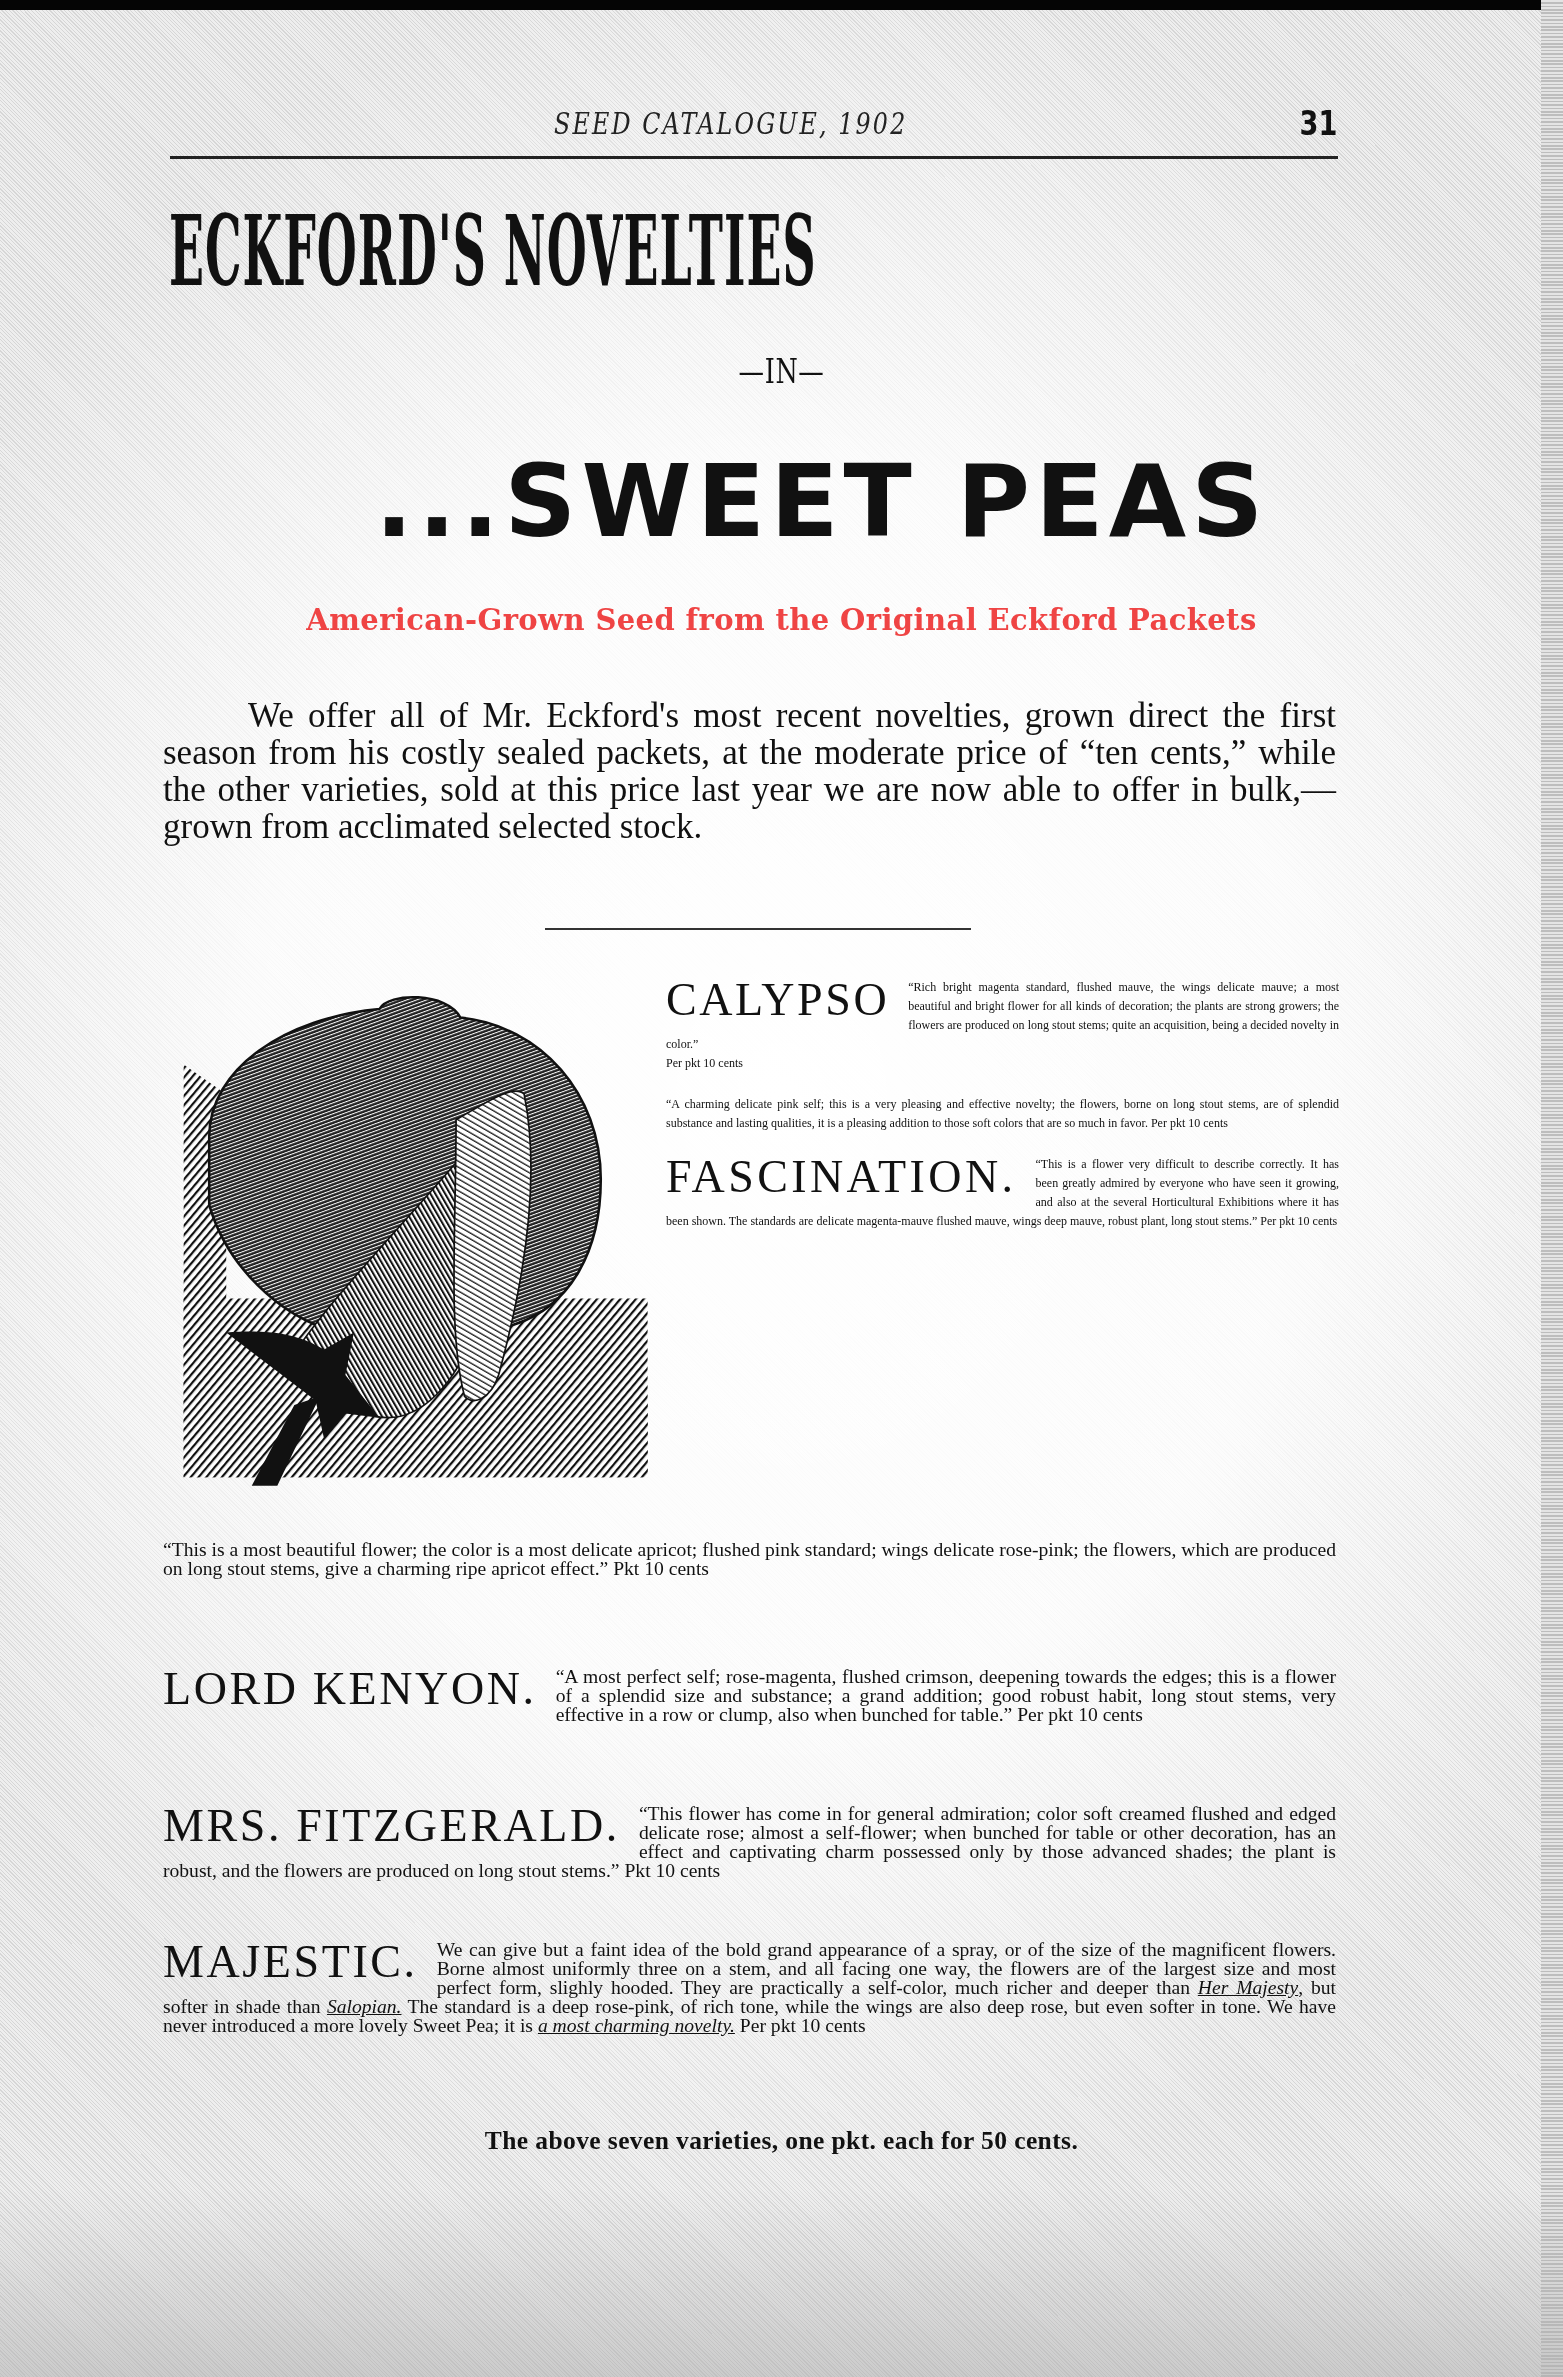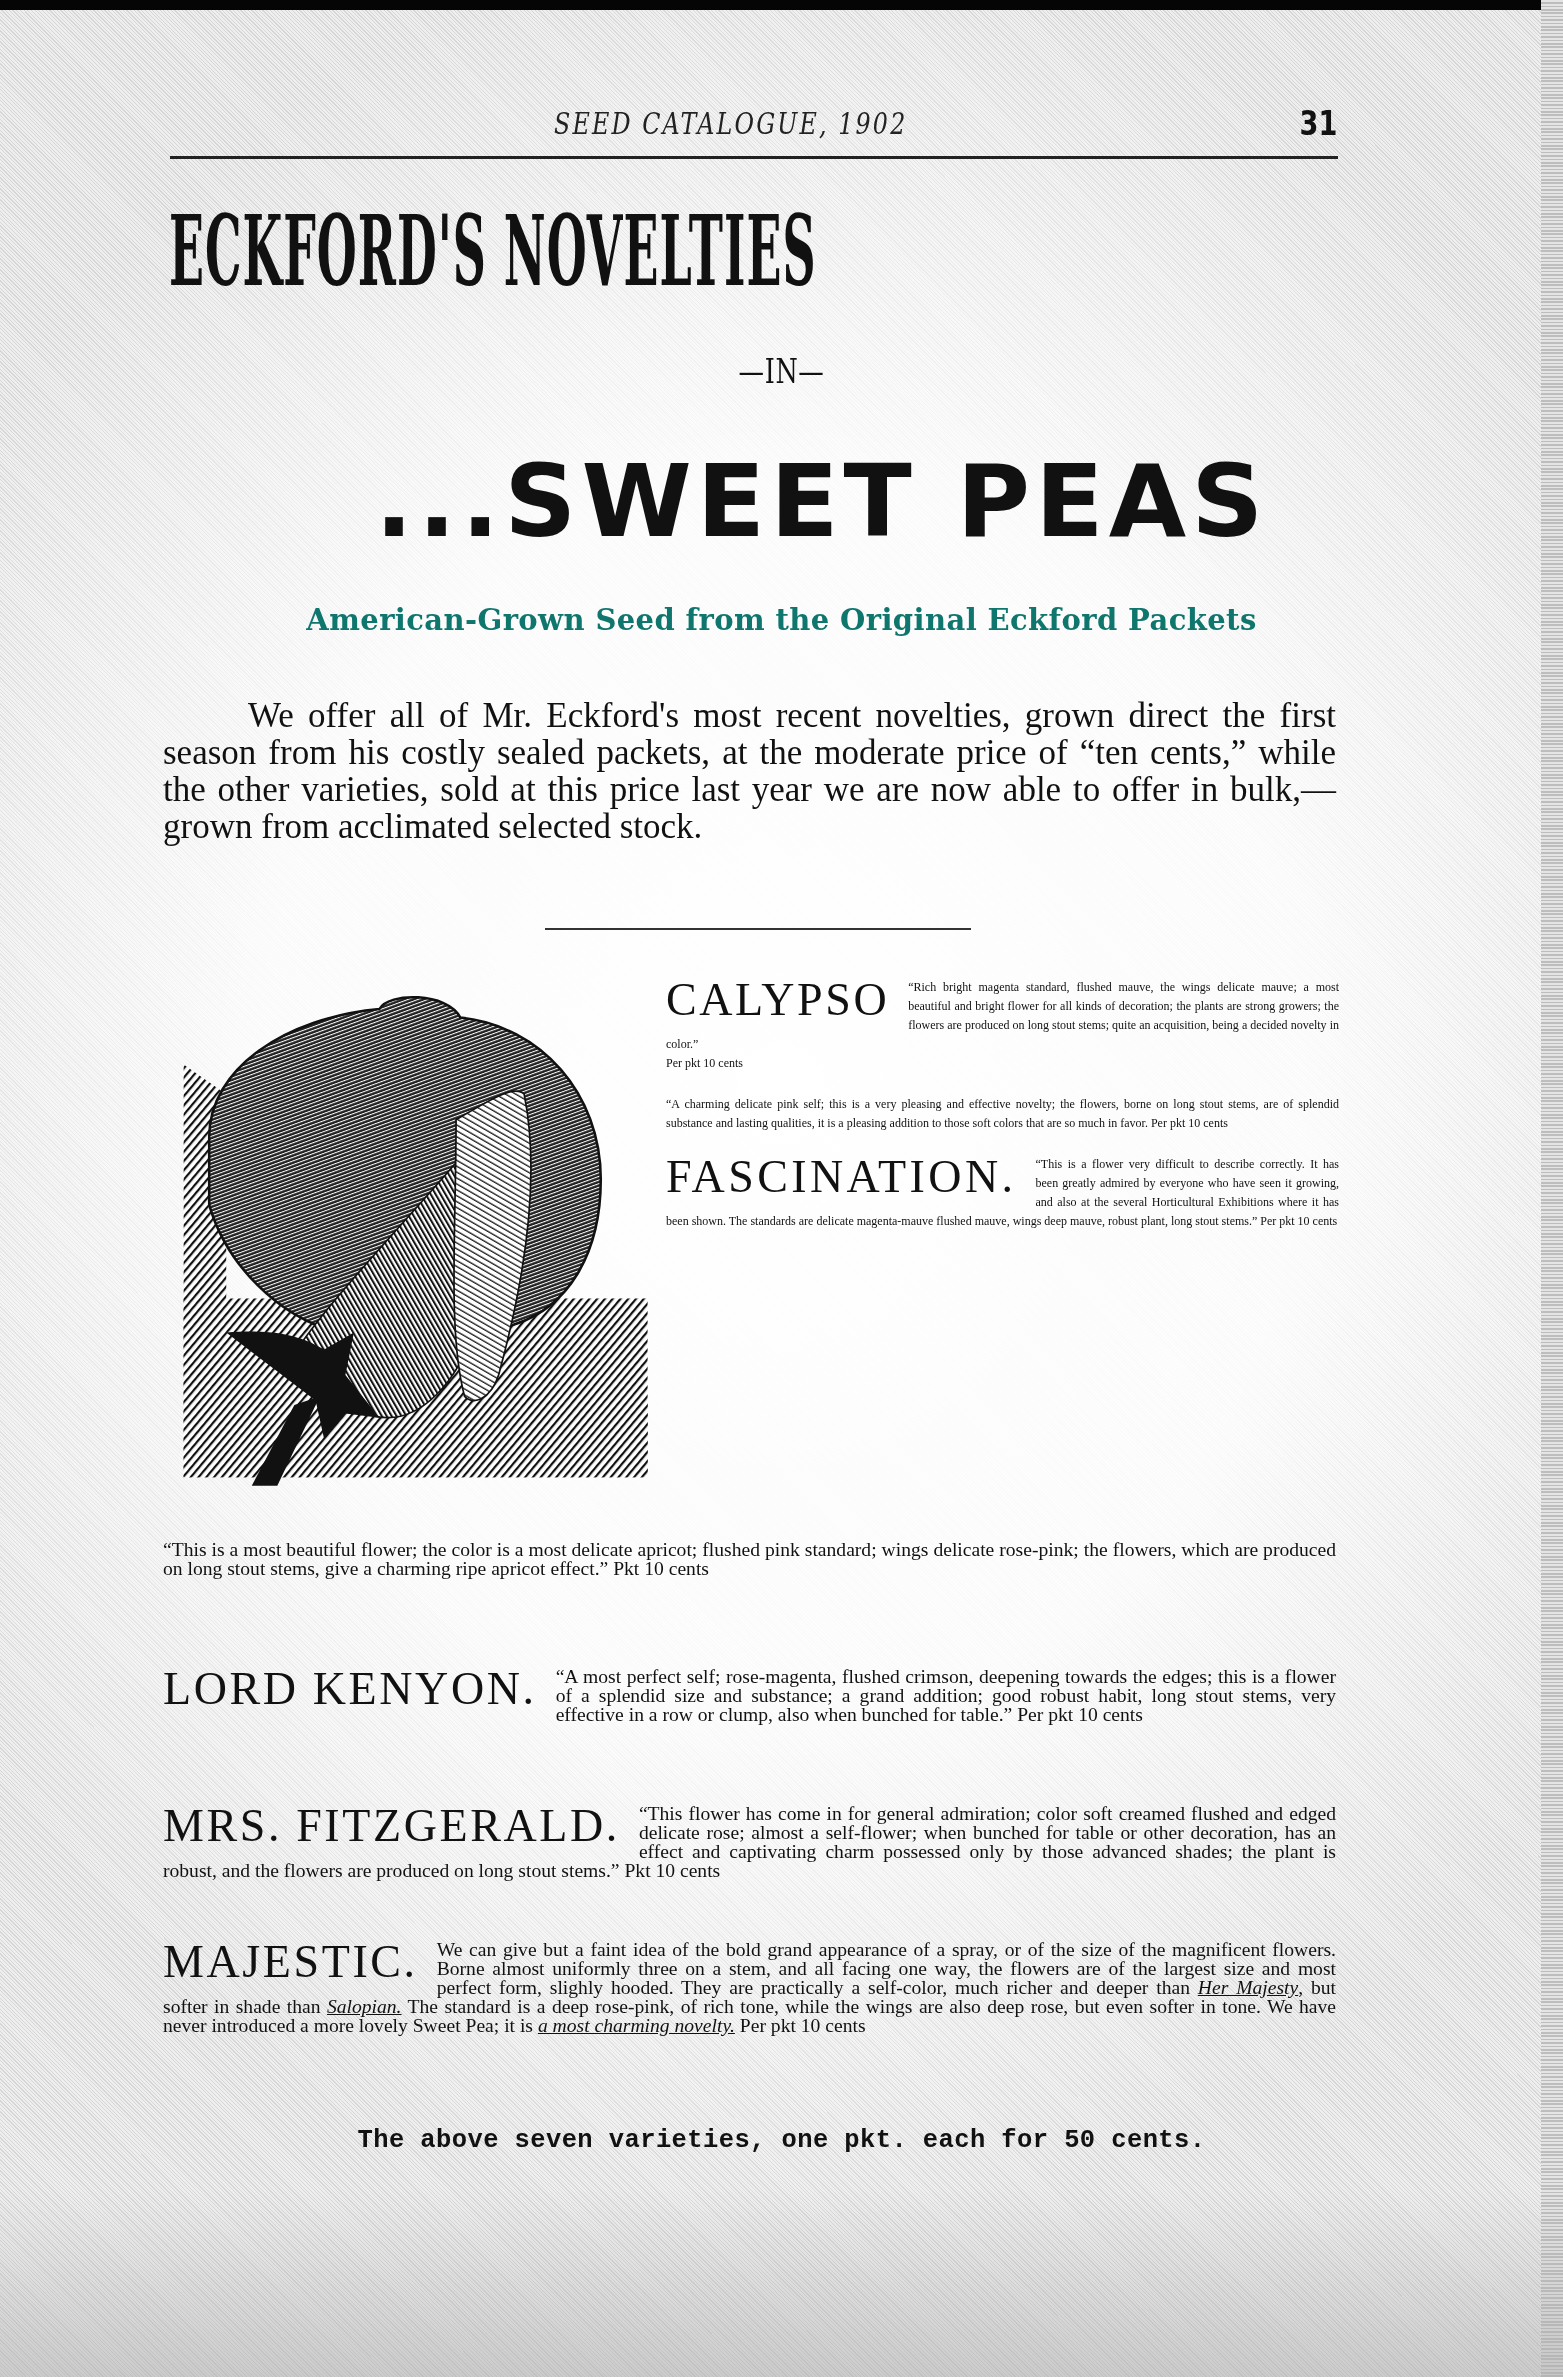--- a/index.html
+++ b/index.html
@@ -29,40 +29,40 @@
     font-size: 34px; transform: scaleX(0.8); transform-origin: right; }
   .head-rule { left: 170px; top: 156px; width: 1168px; height: 2.6px; background: #222; }
 
   .main-title { left: 169px; top: 194px; font-family: "DejaVu Serif", serif; font-weight: bold; font-size: 82px;
     letter-spacing: 1.7px; transform: scaleX(0.56) scaleY(1.18); transform-origin: left top; white-space: nowrap; }
   .in-label { left: 0; width: 1563px; top: 351px; text-align: center; font-family: "DejaVu Serif", serif;
     font-size: 34px; letter-spacing: 0.9px; transform: scaleX(0.75); }
   .sweet-peas { left: 375px; top: 443px; font-family: "DejaVu Sans", sans-serif; font-weight: bold; font-size: 100px;
     letter-spacing: 5.1px; white-space: nowrap; transform: scaleX(1.0); transform-origin: left top; }
   .subtitle { left: 0; width: 1563px; top: 603px; text-align: center; font-family: "DejaVu Serif", serif; font-weight: bold;
-    font-size: 29px; letter-spacing: 0.4px; color: #0f766e; }
+    font-size: 29px; letter-spacing: 0.4px; color: #ef4444; }
 
   .intro { left: 163px; top: 697px; width: 1173px; font-family: "Liberation Serif", serif; font-size: 35px;
     line-height: 37px; text-align: justify; text-indent: 85px; }
   .short-rule { left: 545px; top: 928px; width: 426px; height: 1.7px; background: #333; }
 
   .illustration { left: 175px; top: 975px; width: 477px; height: 515px; }
 
   .var-name { font-family: "Liberation Serif", serif; font-size: 46px; letter-spacing: 2.6px; line-height: 43px;
     float: left; margin-right: 19px; white-space: nowrap; text-align: center; }
   .var-text { font-family: "Liberation Serif", serif; font-size: 12px; line-height: 19px; text-align: justify; }
   .var-lead { display: block; }
 
   .col-right { left: 666px; top: 978px; width: 673px; }
   .entry { margin-bottom: 22px; overflow: hidden; }
 
   .full { left: 163px; width: 1173px; }
   .full .var-text { font-size: 19.6px; line-height: 19px; }
 
-  .footer-line { left: 0; width: 1563px; top: 2126px; text-align: center; font-family: Liberation Mono, monospace;
+  .footer-line { left: 0; width: 1563px; top: 2126px; text-align: center; font-family: Liberation Serif, serif;
     font-weight: bold; font-size: 25.5px; letter-spacing: 0.4px; }
   em { font-style: italic; text-decoration: underline; }
 </style>
 </head>
 <body>
 
 <div class="page-bg"></div>
 <div class="top-bar"></div>
 <div class="right-edge"></div>
 <div class="bottom-grain"></div>

